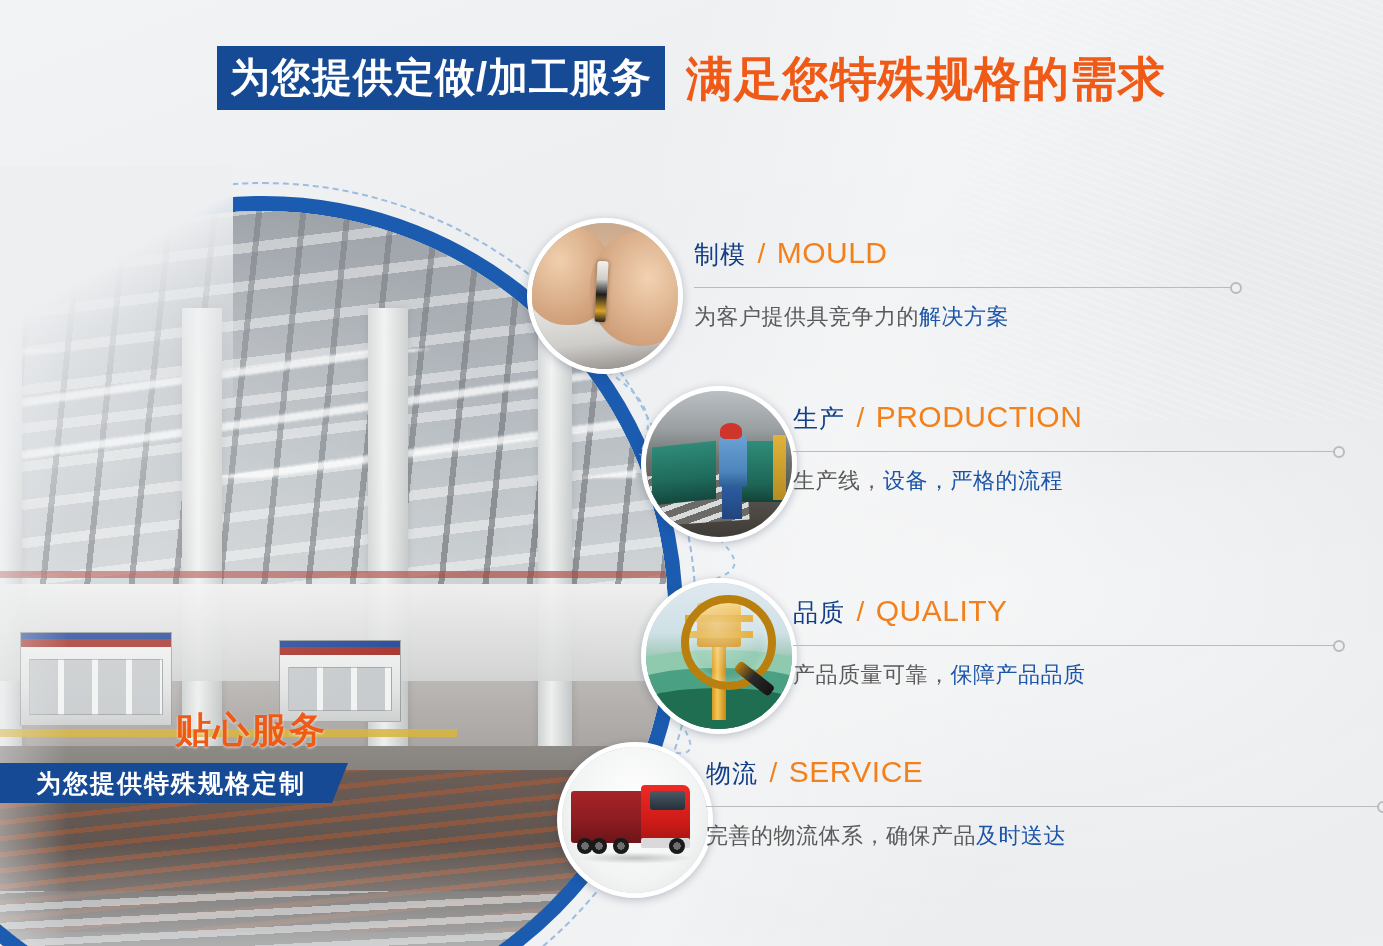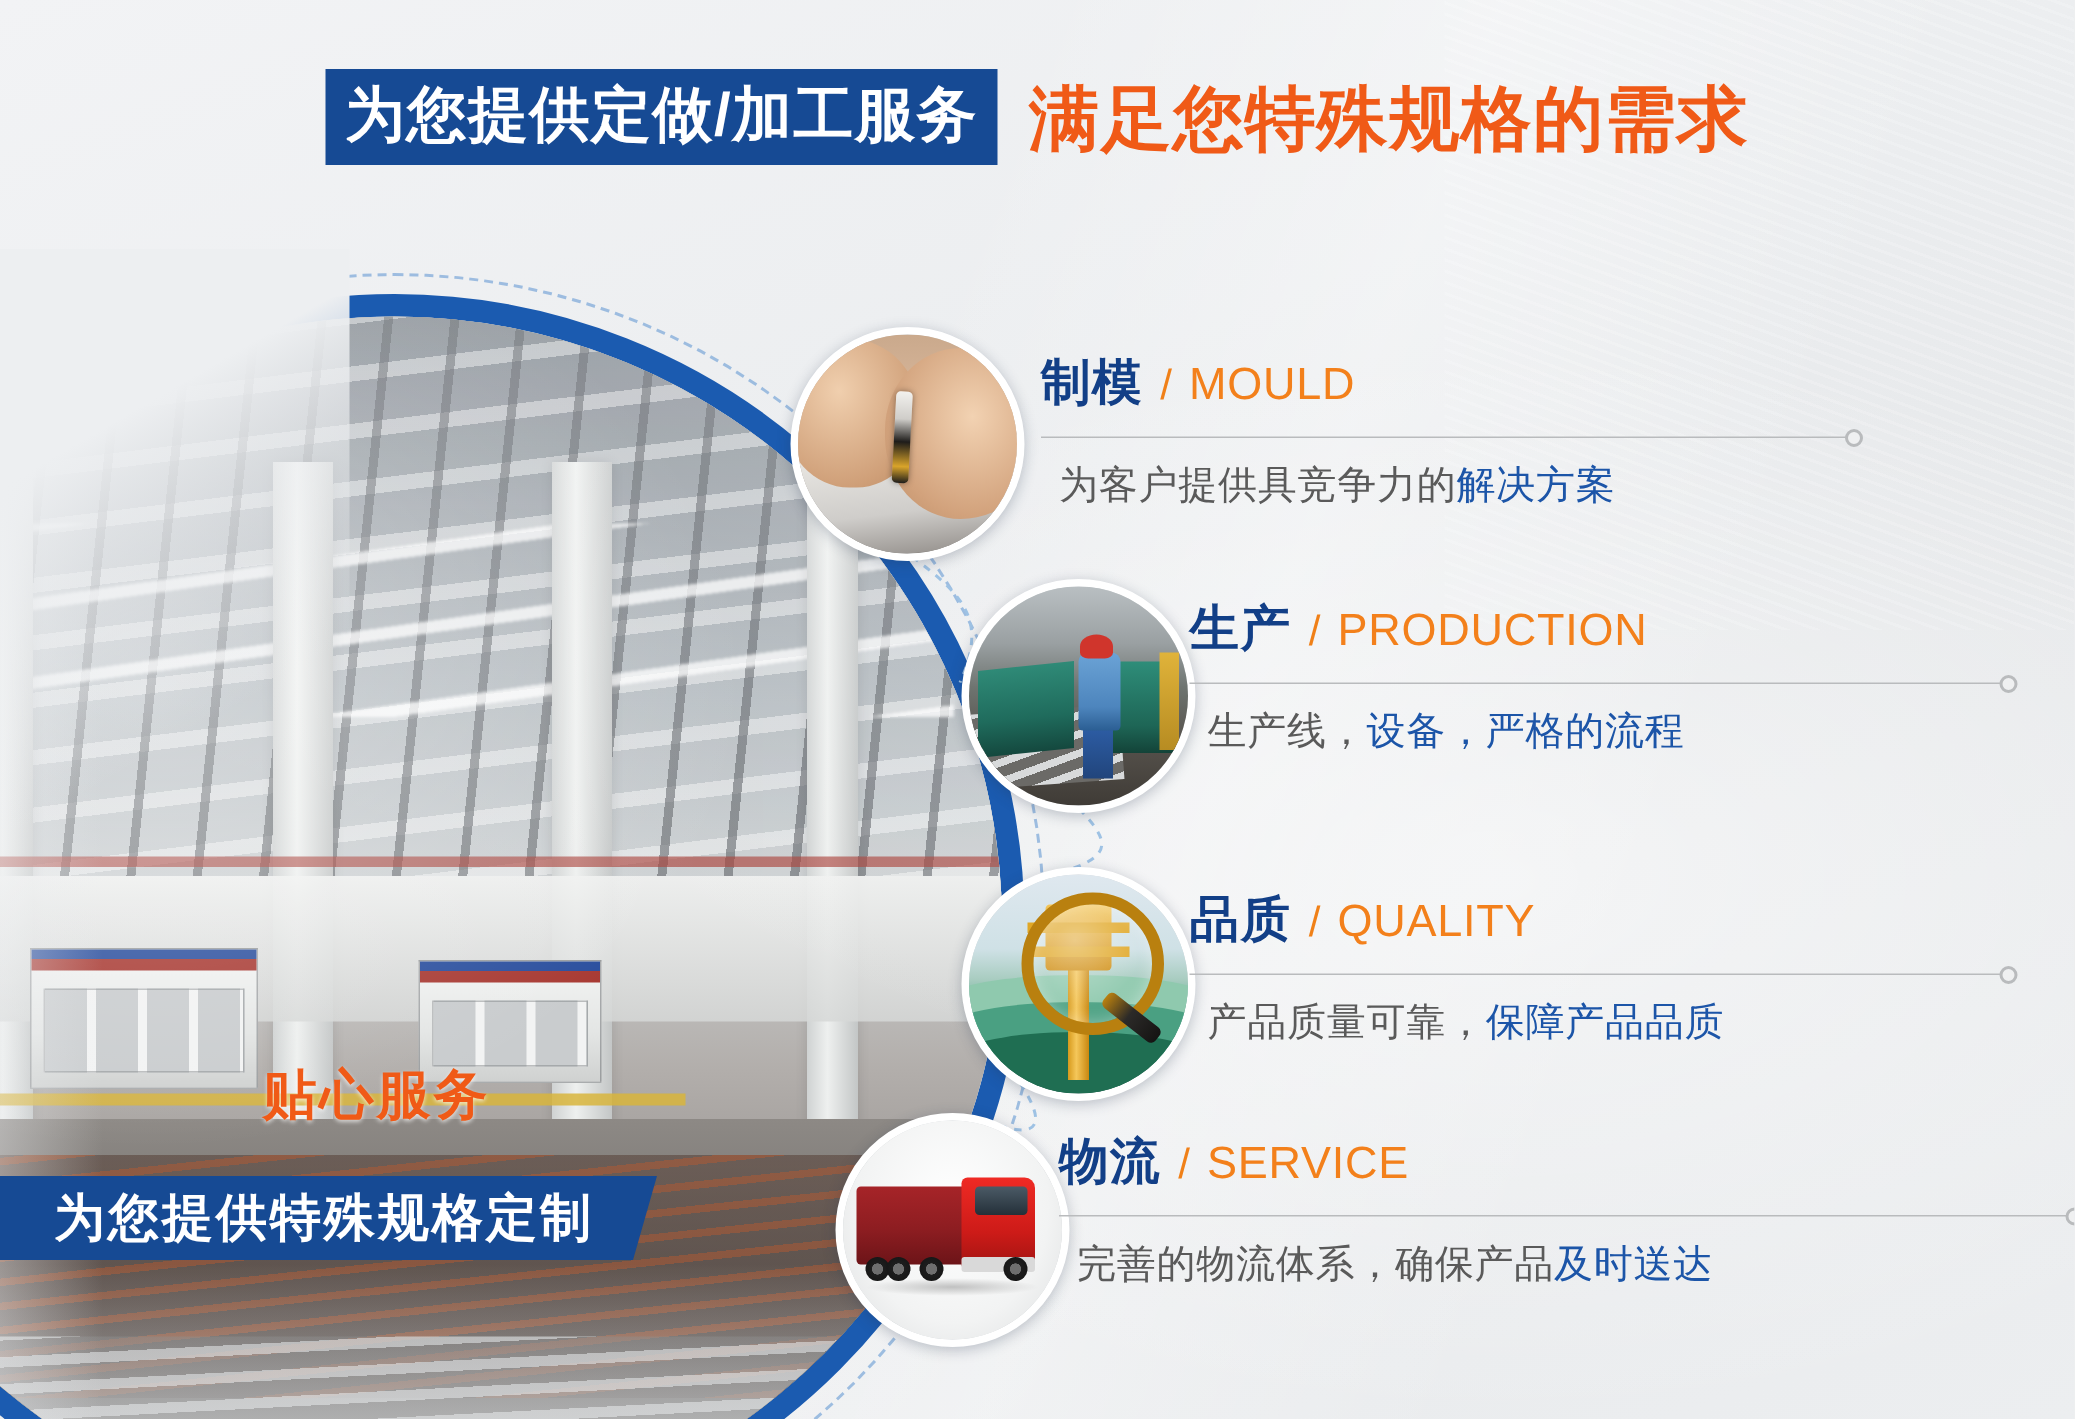--- a/index.html
+++ b/index.html
@@ -231,46 +231,45 @@
     color: #f05a17;
     font-size: 36px;
     font-weight: 700;
     letter-spacing: 2px;
     text-shadow: 0 1px 3px rgba(255,255,255,.7);
   }
   .service-banner {
     position: absolute;
     left: 0;
     top: 763px;
-    height: 56px;
+    height: 40px;
     background: #164a94;
     color: #ffffff;
-    font-size: 34px;
+    font-size: 25px;
     font-weight: 700;
     letter-spacing: 2px;
     display: flex;
     align-items: center;
     padding: 0 42px 0 36px;
     clip-path: polygon(0 0, 100% 0, calc(100% - 16px) 100%, 0 100%);
-    margin-top: 21px;
   }
 
   
   .feature {
     position: absolute;
     display: block;
   }
   .feature-head {
     white-space: nowrap;
     line-height: 1;
   }
   .f-cn {
     color: #123f87;
-    font-size: 33px;
-    font-weight: 700;
+    font-size: 25px;
+    font-weight: 400;
     letter-spacing: 1px;
   }
   .f-slash {
     color: #f08018;
     font-size: 28px;
     font-weight: 400;
     margin: 0 7px;
   }
   .f-en {
     color: #f3801b;
@@ -289,25 +288,24 @@
     right: -11px;
     top: -5px;
     width: 8px;
     height: 8px;
     border-radius: 50%;
     border: 2px solid #b9bbbd;
     background: #eff0f1;
   }
   .f-desc {
     margin-top: 14px;
-    font-size: 26px;
+    font-size: 22px;
     color: #5a5a5a;
     letter-spacing: .5px;
     white-space: nowrap;
-    margin-left: 12px;
   }
   .f-desc .hi { color: #1c55a8; }
 
   #feature-0 { left: 694px; top: 238px; width: 537px; }
   #feature-1 { left: 793px; top: 402px; width: 541px; }
   #feature-2 { left: 793px; top: 596px; width: 541px; }
   #feature-3 { left: 706px; top: 757px; width: 672px; }
 
   
   .icon-circle {

